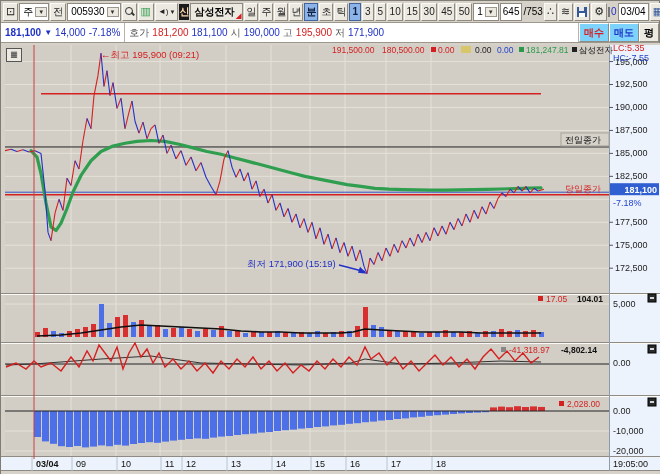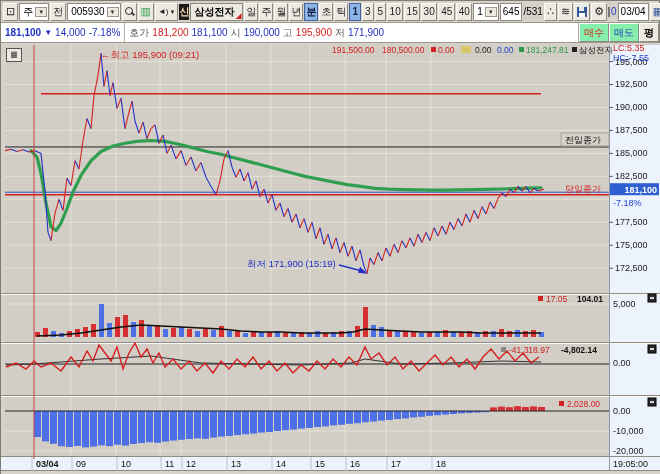--- a/index.html
+++ b/index.html
@@ -25,21 +25,21 @@
   .floppy::after { content:""; position:absolute; left:2px; bottom:0; width:6px; height:4px; background:#fff; }
   .chk { width:10px; height:10px; background:#fff; border:1px solid #777; }
   .icon-glyph { font-size:11px; line-height:11px; }
   .green-glyph { color:#2f9e4f; font-size:11px; }
 
   
   .row2 { height:20px; display:flex; align-items:stretch; background:#fff; border-bottom:1px solid #9b978d; font:10px "Liberation Sans",sans-serif; white-space:nowrap; }
   .cell { display:flex; align-items:center; gap:3px; padding:0 4px; border-right:1px solid #b7b3aa; }
   .blue { color:#1f31c4; } .red { color:#d42020; } .dim { color:#555;text-align:center; }
   .bold { font-weight:bold; }
-  .btn-trade { display:flex; align-items:center; justify-content:center; width:30px; font-weight:normal; background:#86efac; border:1px solid #8f8b80; border-top-color:#fff; border-left-color:#fff;text-align:right; }
+  .btn-trade { display:flex; align-items:center; justify-content:center; width:30px; font-weight:bold; background:#7dd3fc; border:1px solid #8f8b80; border-top-color:#fff; border-left-color:#fff;text-align:right; }
   .btn-flat { display:flex; align-items:center; justify-content:center; width:20px; font-weight:bold; background:#ece9e1; border:1px solid #8f8b80; border-top-color:#fff; border-left-color:#fff; }
 
   
   .chart-wrap { position:absolute; left:0; top:42px; width:660px; height:432px; background:#d6d2c9; }
   .chart-wrap svg { display:block; }
   .grid-btn { position:absolute; left:5px; top:5px; width:16px; height:14px; background:#ece9e1; border:1px solid #555; font-size:8px; line-height:12px; text-align:center; color:#333; }
 </style>
 </head>
 <body>
 
@@ -80,27 +80,27 @@
     <button class="tb active" style="width:14px">분</button>
     <button class="tb" style="width:14px">초</button>
     <button class="tb" style="width:14px">틱</button>
     <button class="tb active" style="width:13px">1</button>
     <button class="tb" style="width:13px">3</button>
     <button class="tb" style="width:13px">5</button>
     <button class="tb" style="width:16px">10</button>
     <button class="tb" style="width:16px">15</button>
     <button class="tb" style="width:16px">30</button>
     <button class="tb" style="width:24px">45</button>
-    <button class="tb" style="width:16px">40</button>
+    <button class="tb" style="width:16px">50</button>
     <div class="combo" style="width:26px">
         <span>1</span>
         <span class="dd">▼</span>
       </div>
     <span class="mini-field" style="width:26px">645</span>
-    <span style="font:10px 'Liberation Sans',sans-serif">/531</span>
+    <span style="font:10px 'Liberation Sans',sans-serif">/753</span>
     <button class="tb">
         <span class="icon-glyph">∴</span>
       </button>
     <button class="tb">
         <span class="icon-glyph">≋</span>
       </button>
     <button class="tb">
         <span class="floppy"></span>
       </button>
     <button class="tb">

